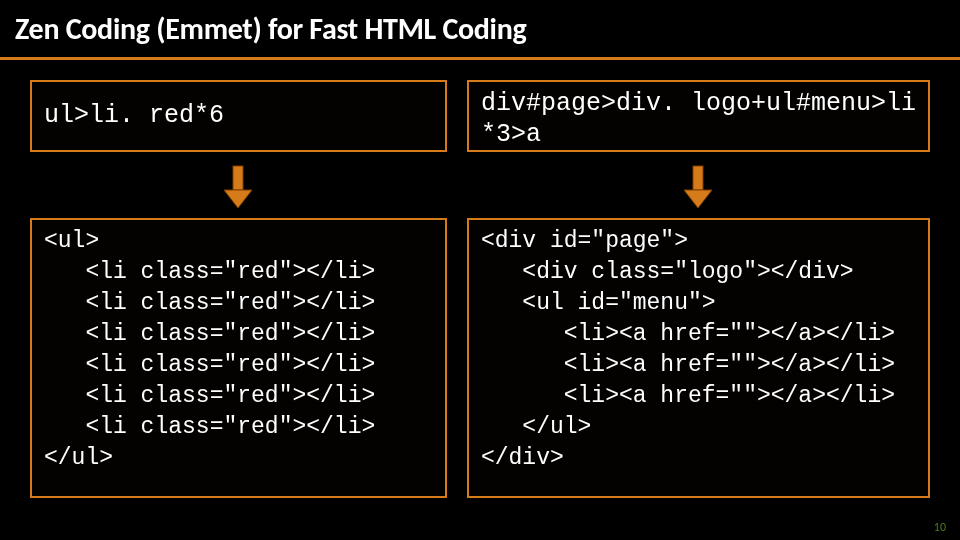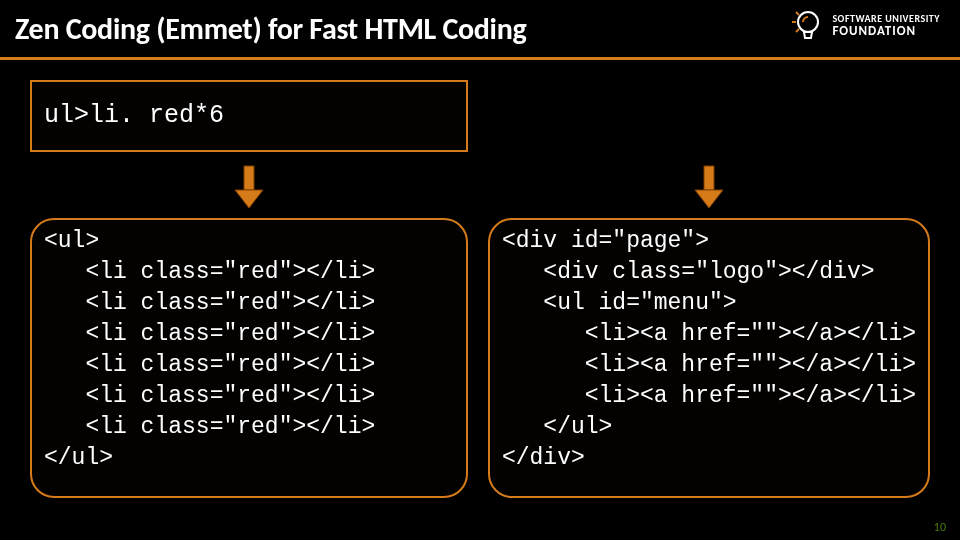--- a/index.html
+++ b/index.html
@@ -75,52 +75,35 @@
     display: flex;
     align-items: center;
     justify-content: center;
     margin-bottom: 4px;
   }
   .out-box {
     min-height: 280px;
     font-size: 23px;
     line-height: 1.35;
     padding: 6px 12px;
-    border-radius: 24px;
   }
   .page-num {
     position: absolute;
     right: 14px;
     bottom: 6px;
     color: #4d7c0f;
     font-size: 12px;
     font-family: Calibri, Arial, sans-serif;
   }
 </style>
 </head>
 <body>
 
 <div class="title-bar">
   <div class="title">Zen Coding (Emmet) for Fast HTML Coding</div>
-  <div class="logo-wrap">
-    <div class="logo-bulb">
-      <svg width="40" height="40" viewBox="0 0 40 40">
-        <circle cx="22" cy="16" r="10" fill="none" stroke="#fff" stroke-width="2"></circle>
-        <path d="M18 26 L26 26 L25 32 L19 32 Z" fill="none" stroke="#fff" stroke-width="2"></path>
-        <line x1="6" y1="16" x2="10" y2="16" stroke="#d67b1a" stroke-width="2"></line>
-        <line x1="10" y1="6" x2="13" y2="9" stroke="#d67b1a" stroke-width="2"></line>
-        <line x1="10" y1="26" x2="13" y2="23" stroke="#d67b1a" stroke-width="2"></line>
-        <path d="M17 16 a5 5 0 0 1 5 -5" fill="none" stroke="#d67b1a" stroke-width="2"></path>
-      </svg>
-    </div>
-    <div class="logo-text">
-      <div>SOFTWARE UNIVERSITY</div>
-      <div class="found">FOUNDATION</div>
-    </div>
-  </div>
 </div>
 
 <div class="columns">
   <div class="col">
     <div class="snip-box single">ul&gt;li. red*6</div>
     <div class="arrow-wrap">
       <svg width="36" height="46" viewBox="0 0 36 46">
         <rect x="13" y="2" width="10" height="24" fill="#d67b1a" stroke="#803f00" stroke-width="1"></rect>
         <polygon points="4,26 32,26 18,44" fill="#d67b1a" stroke="#803f00" stroke-width="1"></polygon>
       </svg>
@@ -129,20 +112,22 @@
    &lt;li class="red"&gt;&lt;/li&gt;
    &lt;li class="red"&gt;&lt;/li&gt;
    &lt;li class="red"&gt;&lt;/li&gt;
    &lt;li class="red"&gt;&lt;/li&gt;
    &lt;li class="red"&gt;&lt;/li&gt;
    &lt;li class="red"&gt;&lt;/li&gt;
 &lt;/ul&gt;</div>
   </div>
 
   <div class="col">
+    <div class="snip-box">div#page&gt;div. logo+ul#menu&gt;li
+*3&gt;a</div>
     <div class="arrow-wrap">
       <svg width="36" height="46" viewBox="0 0 36 46">
         <rect x="13" y="2" width="10" height="24" fill="#d67b1a" stroke="#803f00" stroke-width="1"></rect>
         <polygon points="4,26 32,26 18,44" fill="#d67b1a" stroke="#803f00" stroke-width="1"></polygon>
       </svg>
     </div>
     <div class="out-box">&lt;div id="page"&gt;
    &lt;div class="logo"&gt;&lt;/div&gt;
    &lt;ul id="menu"&gt;
       &lt;li&gt;&lt;a href=""&gt;&lt;/a&gt;&lt;/li&gt;

